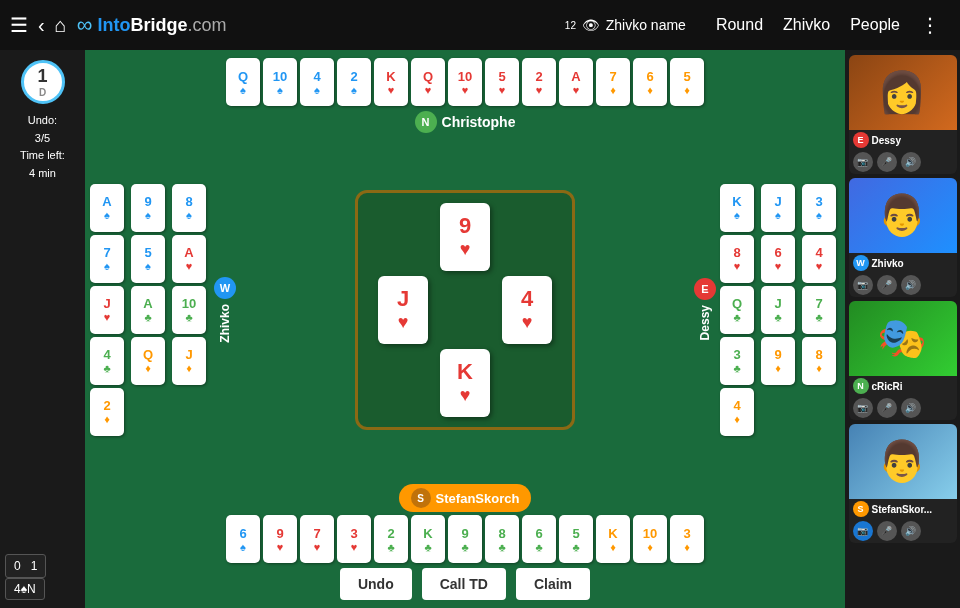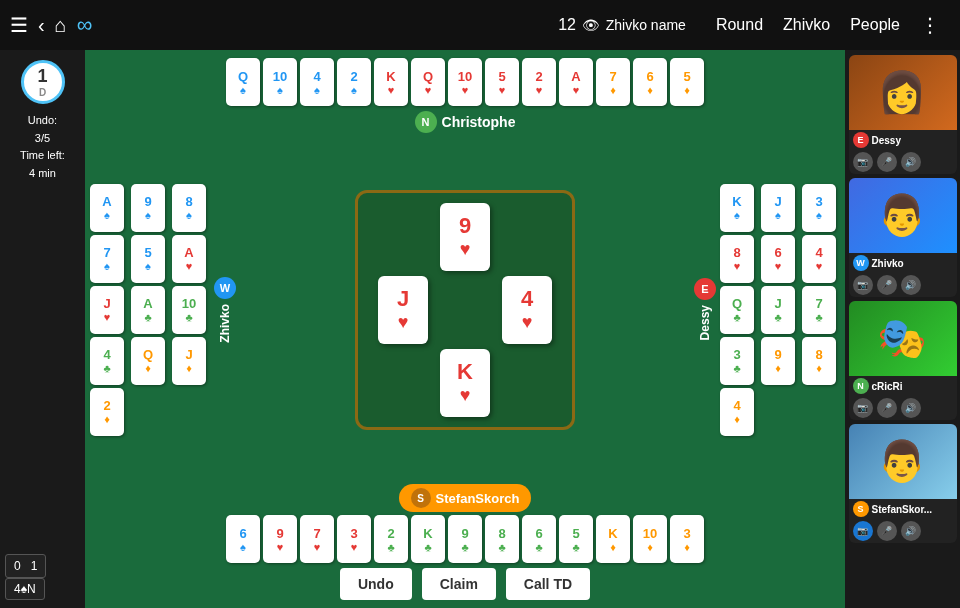--- a/index.html
+++ b/index.html
@@ -387,23 +387,26 @@
   </style>
 </head>
 <body>
 
 <div class="top-nav">
   <span class="nav-icon">☰</span>
   <span class="nav-icon">‹</span>
   <span class="nav-icon">⌂</span>
   <div class="nav-logo">
     <span class="logo-infinity">∞</span>
+    <span class="nav-logo-text">
+      <span style="color:#2196F3">Into</span><span style="color:white">Bridge</span><span class="com" style="color:#aaa">.com</span>
+    </span>
   </div>
   <div class="nav-center">
-    <span style="font-size:16px;color:white;">12</span>
+    <span style="font-size:10px;color:white;">12</span>
     <span style="color:white;font-size:14px;">👁</span>
     <span style="color:white;font-size:14px;">Zhivko name</span>
   </div>
   <div class="nav-right">
     <button class="nav-right-btn">Round</button>
     <button class="nav-right-btn">Zhivko</button>
     <button class="nav-right-btn">People</button>
     <span class="nav-icon">⋮</span>
   </div>
 </div>
@@ -749,17 +752,17 @@
         <span style="color:#FF9800;font-size:11px;">♦</span>
       </div>
       <div class="card" style="width: 34px; height: 48px; font-size: 14px;">
         <span style="color:#FF9800;font-weight:bold;font-size:13px;">3</span>
         <span style="color:#FF9800;font-size:11px;">♦</span>
       </div>
     </div>
 
   <div class="action-buttons">
     <button class="action-btn">Undo</button>
+    <button class="action-btn">Call TD</button>
     <button class="action-btn">Claim</button>
-    <button class="action-btn">Call TD</button>
   </div>
 
 </div>
 
 </body></html>

